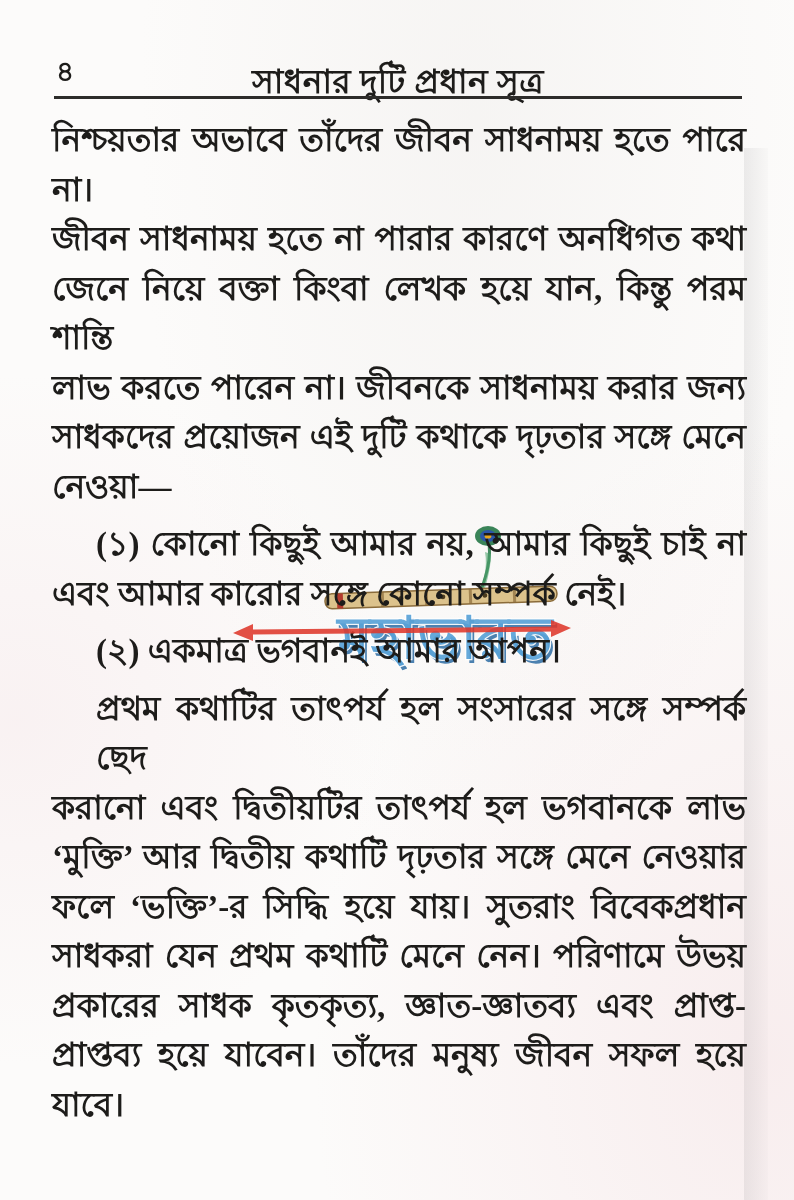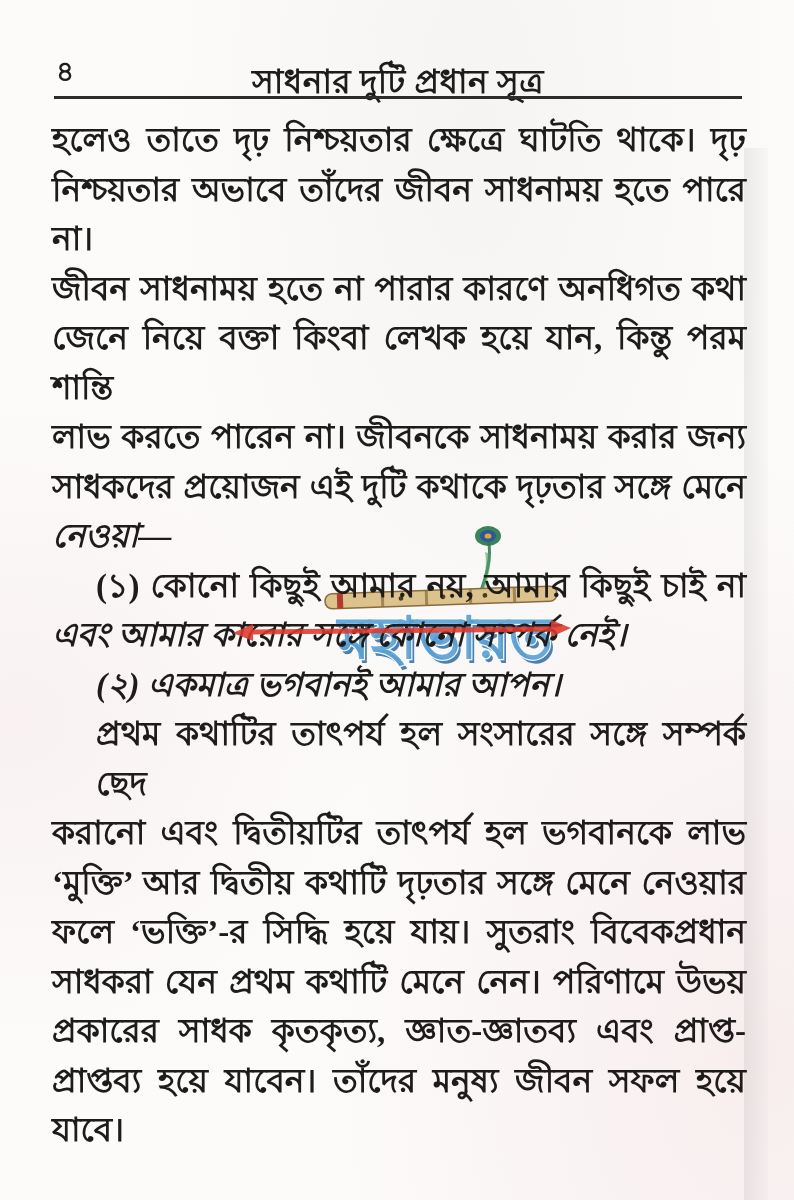--- a/index.html
+++ b/index.html
@@ -49,22 +49,22 @@
   }
   .line{
     width:100%;
     white-space:nowrap;
   }
   .just{
     white-space:normal;
     text-align:justify;
     text-align-last:justify;
   }
-  .short{text-align:center;text-align-last:left;font-style:italic;}
-  .indent{padding-left:44px;box-sizing:border-box;}
+  .short{text-align:center;text-align-last:left;}
+  .indent{padding-left:44px;box-sizing:border-box;margin-top:8px;}
   .watermark{
     position:absolute;left:185px;top:510px;width:400px;height:190px;
     z-index:1;pointer-events:none;
   }
   .strike-arrow{
     position:absolute;left:185px;top:510px;width:400px;height:190px;
     z-index:3;opacity:0.88;pointer-events:none;
   }
 </style>
 </head>
@@ -100,21 +100,20 @@
       <circle cx="300" cy="87" r="2.4" fill="#4a3a1e"></circle>
     </g>
 
     <g font-family="Liberation Sans, sans-serif" font-weight="bold" font-size="58" text-anchor="middle">
       <text x="263" y="152" fill="#2e6da4" opacity="0.85">মহাভারত</text>
       <text x="260" y="148" fill="#5aa3d8" stroke="#ffffff" stroke-width="2.5" style="paint-order:stroke" opacity="0.92">মহাভারত</text>
     </g>
   </svg>
 
   <div class="body-text">
-    <div class="line just">হলেও তাতে দৃঢ় নিশ্চয়তার ক্ষেত্রে ঘাটতি থাকে। দৃঢ়</div>
     <div class="line just">নিশ্চয়তার অভাবে তাঁদের জীবন সাধনাময় হতে পারে না।</div>
     <div class="line just">জীবন সাধনাময় হতে না পারার কারণে অনধিগত কথা</div>
     <div class="line just">জেনে নিয়ে বক্তা কিংবা লেখক হয়ে যান, কিন্তু পরম শান্তি</div>
     <div class="line just">লাভ করতে পারেন না। জীবনকে সাধনাময় করার জন্য</div>
     <div class="line just">সাধকদের প্রয়োজন এই দুটি কথাকে দৃঢ়তার সঙ্গে মেনে</div>
     <div class="line short">নেওয়া—</div>
     <div class="line just indent">(১) কোনো কিছুই আমার নয়, আমার কিছুই চাই না</div>
     <div class="line short">এবং আমার কারোর সঙ্গে কোনো সম্পর্ক নেই।</div>
     <div class="line short indent">(২) একমাত্র ভগবানই আমার আপন।</div>
     <div class="line just indent">প্রথম কথাটির তাৎপর্য হল সংসারের সঙ্গে সম্পর্ক ছেদ</div>

